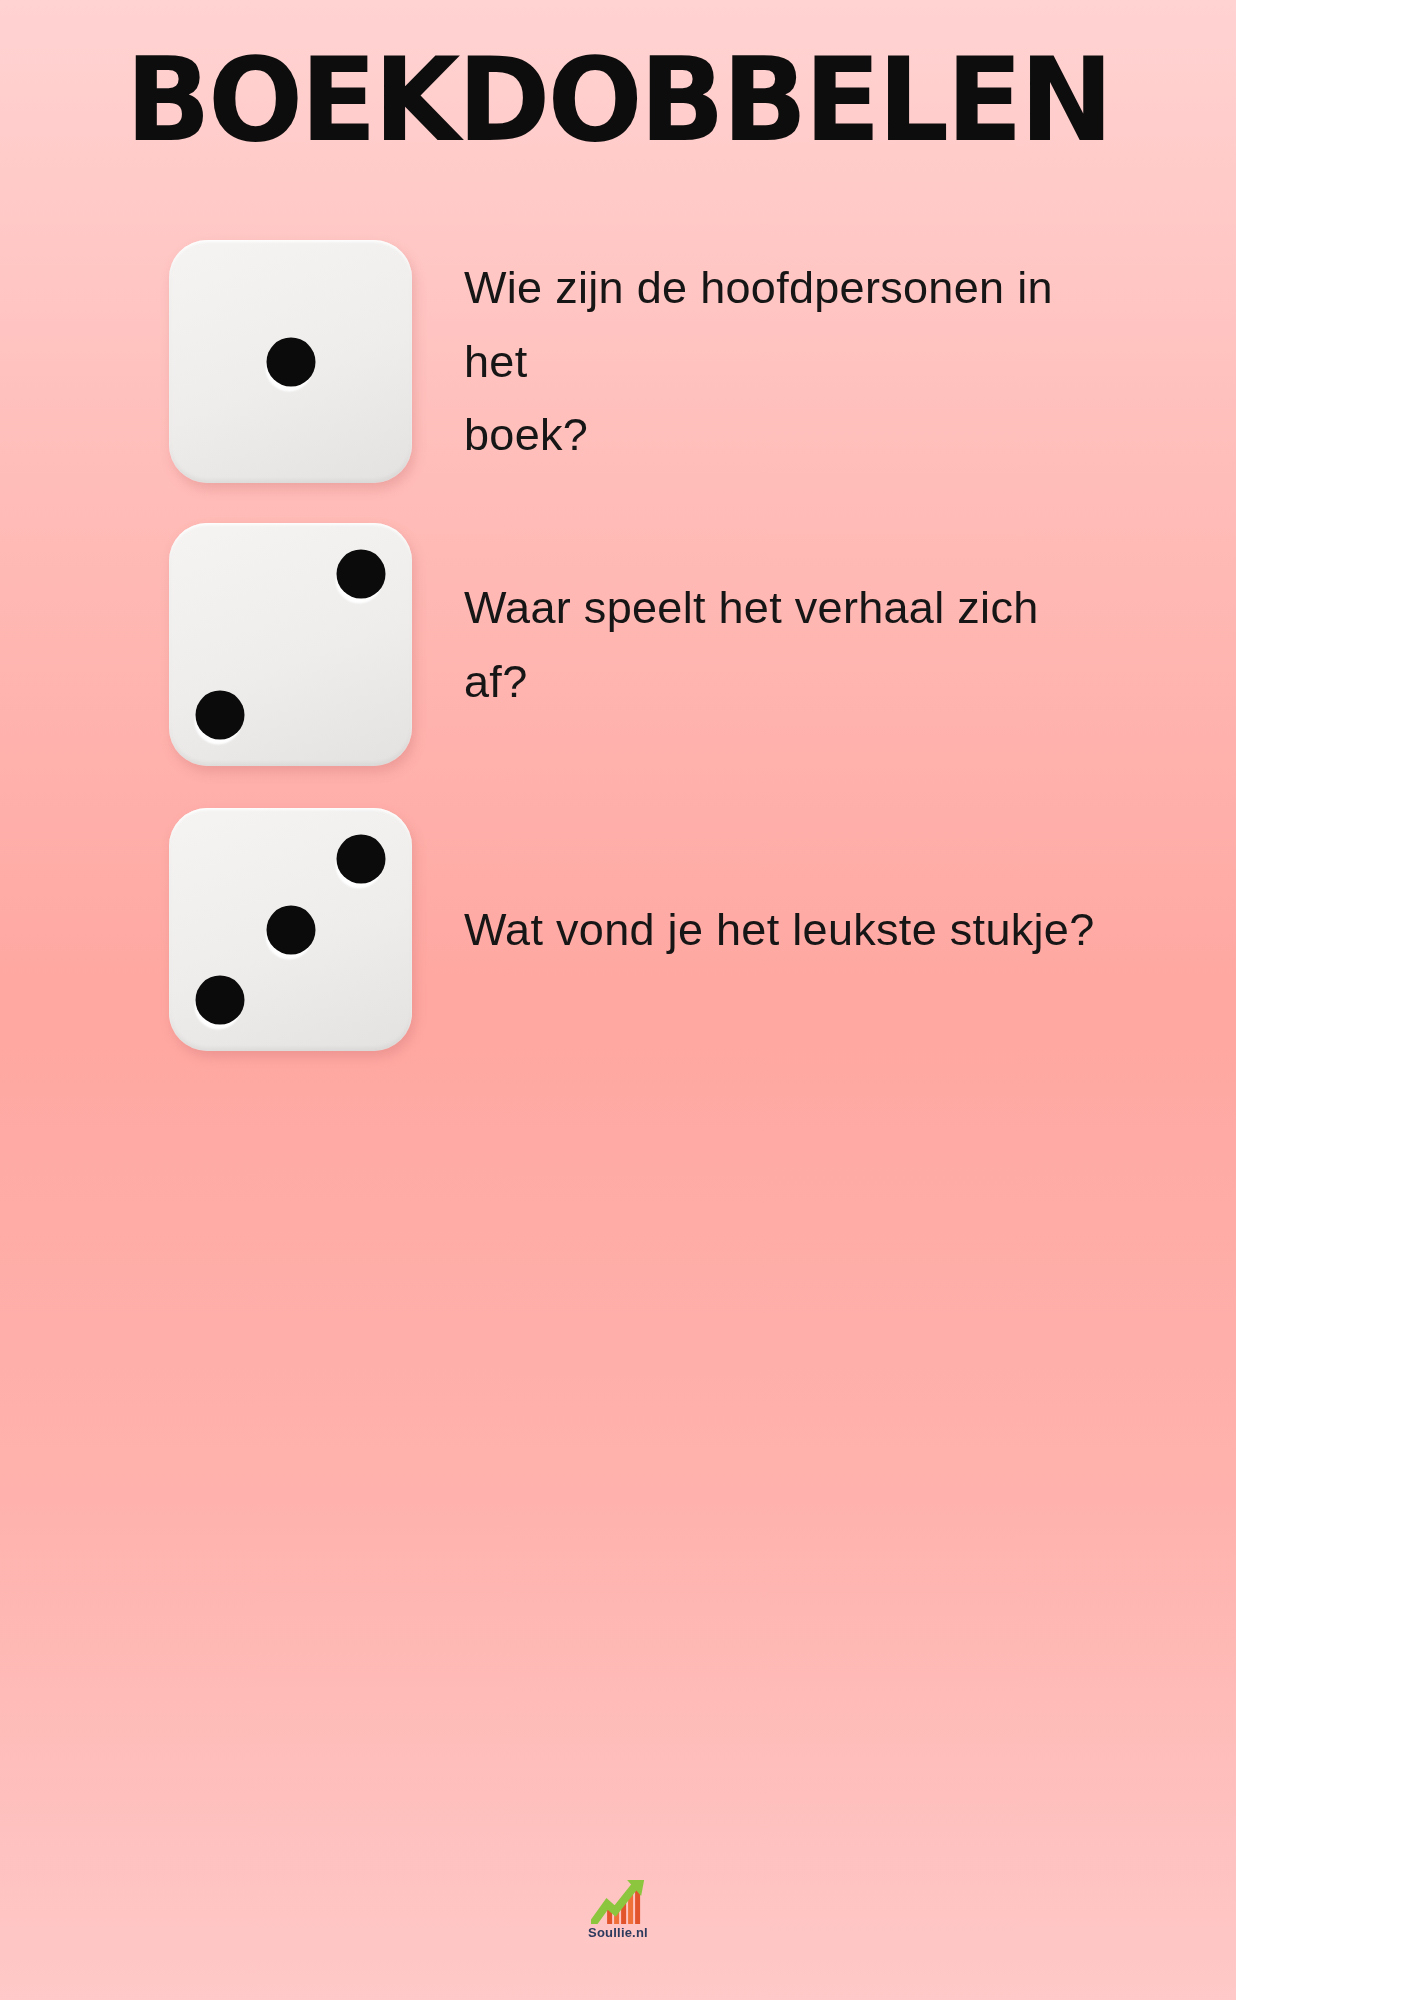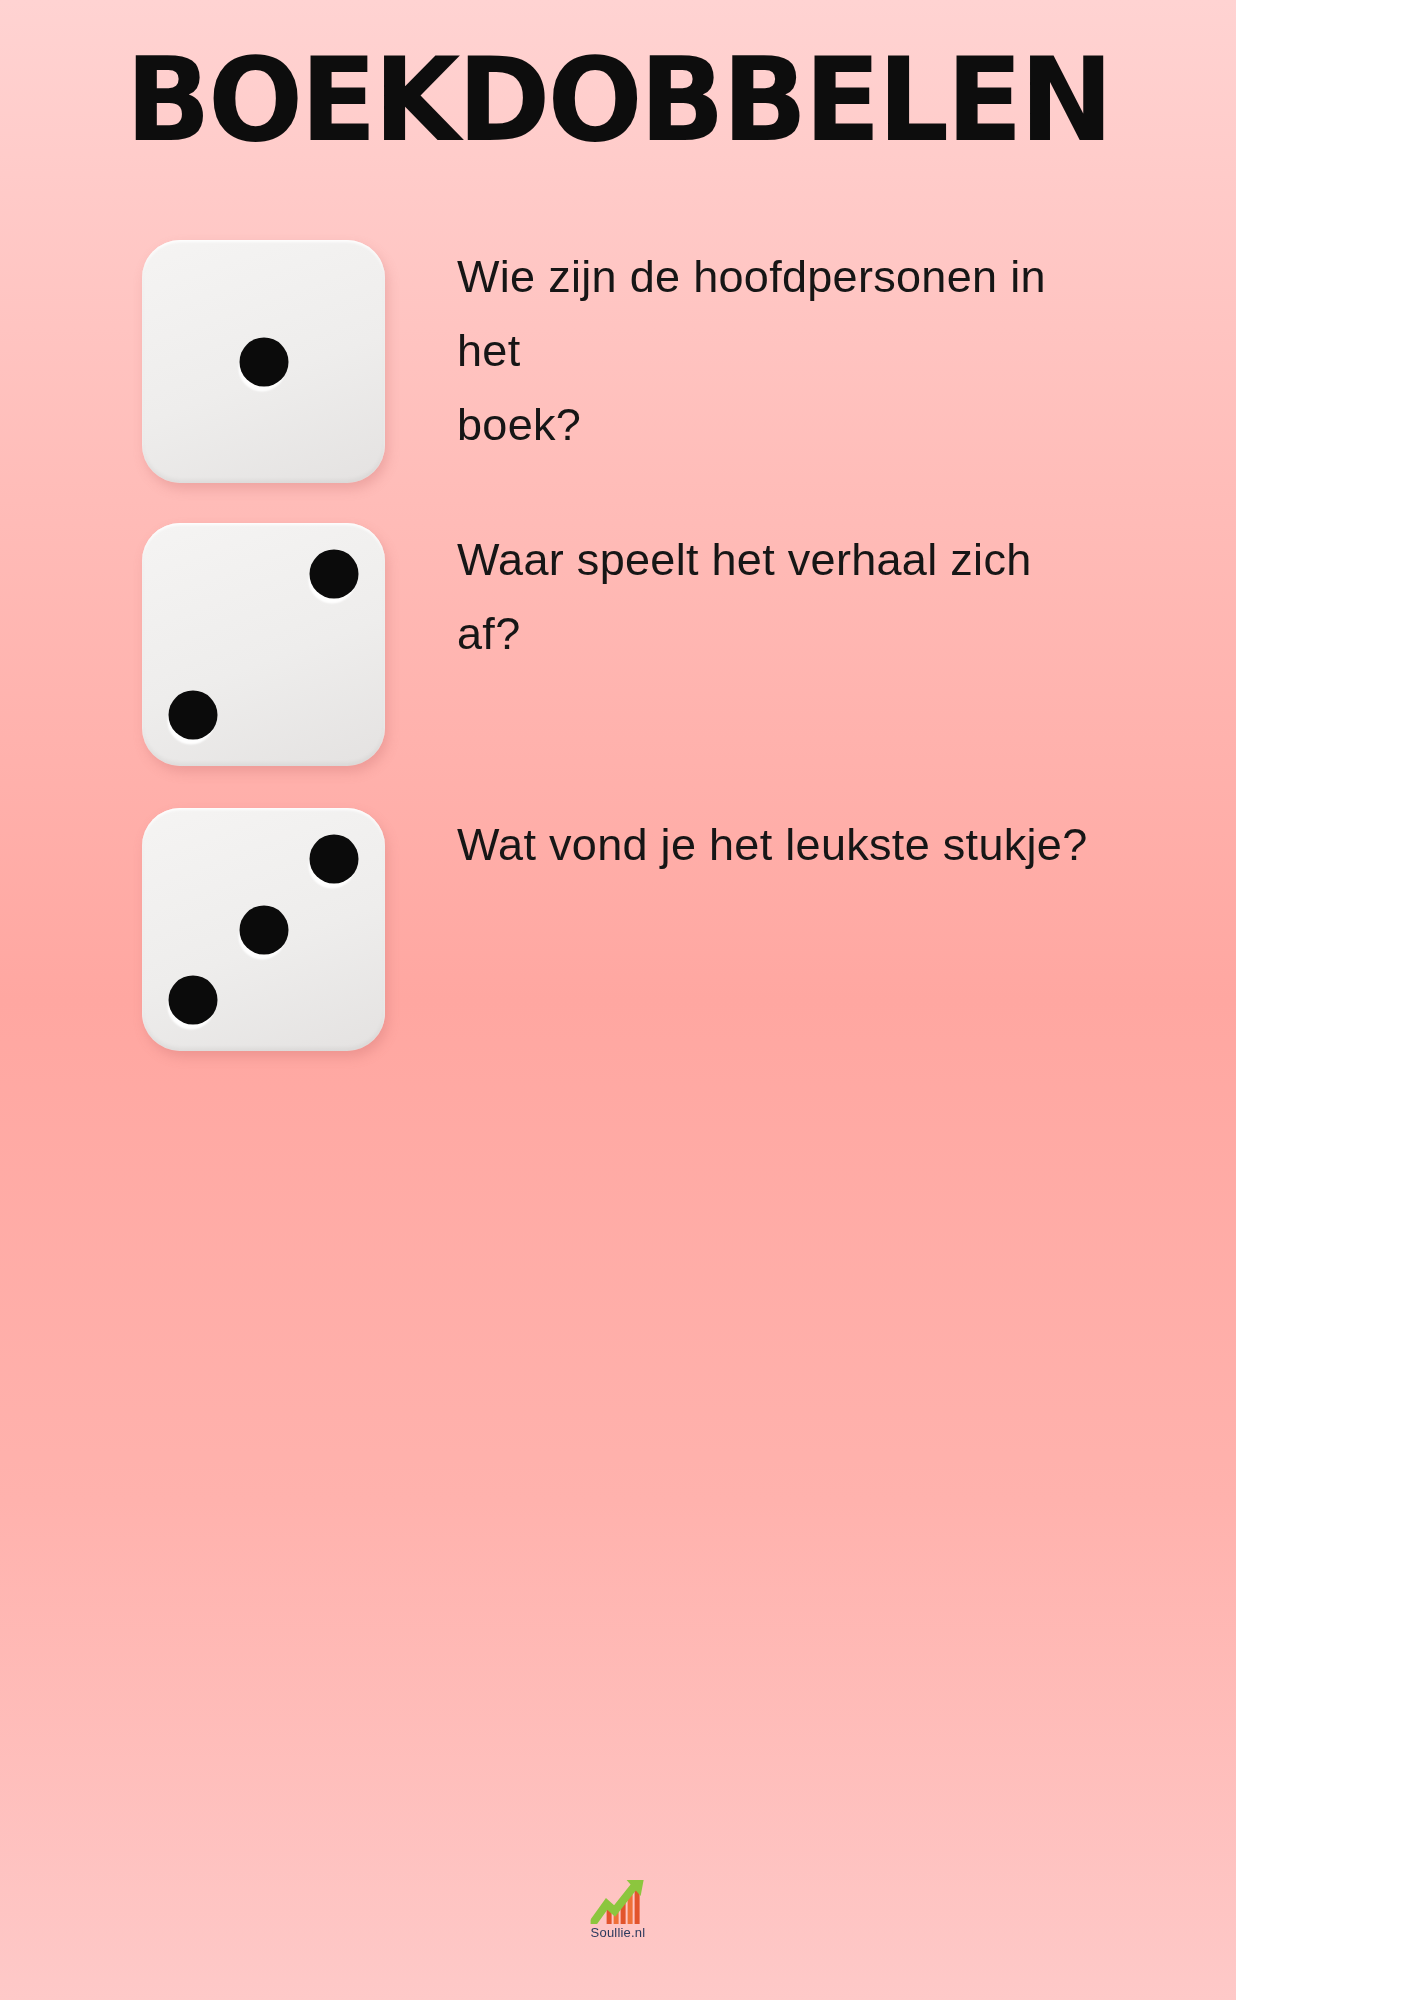--- a/index.html
+++ b/index.html
@@ -16,25 +16,25 @@
     text-align:center;
     font-family:"DejaVu Sans", sans-serif;
     font-weight:900;
     font-size:112px;
     letter-spacing:-3px;
     color:#0d0d0d;
     transform:scaleY(1.04);
   }
   .row{
     position:absolute;
-    left:142px;
+    left:169px;
     height:243px;
     display:flex;
-    align-items:flex-start;
-    gap:72px;
+    align-items:center;
+    gap:52px;
   }
   .die{
     position:relative;
     flex:0 0 auto;
     width:243px;height:243px;
     border-radius:38px;
     background:linear-gradient(160deg,#f5f4f3 0%, #eeedec 55%, #e4e2e1 100%);
     box-shadow:3px 6px 12px rgba(190,100,100,0.28), inset 0 -3px 4px rgba(0,0,0,0.05), inset 0 2px 3px rgba(255,255,255,0.9);
   }
   .pip{
@@ -57,21 +57,21 @@
   .footer{
     position:absolute;
     top:1880px;left:50%;
     transform:translateX(-50%);
     display:flex;flex-direction:column;align-items:center;
   }
   .logo-icon{display:block;}
   .logo-text{
     margin-top:1px;
     font-size:13px;
-    font-weight:normal;
+    font-weight:bold;
     color:#2c3a5e;
     letter-spacing:0.2px;
   }
 </style>
 </head>
 <body>
 
 <div class="page">
 
   <div class="title">BOEKDOBBELEN</div>

